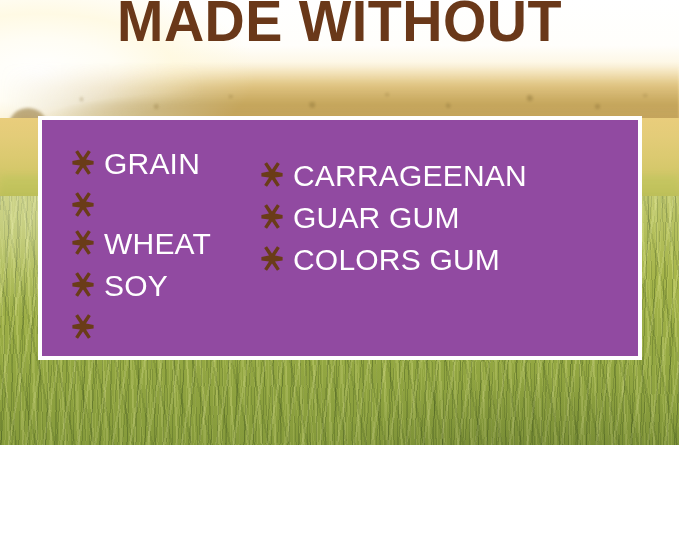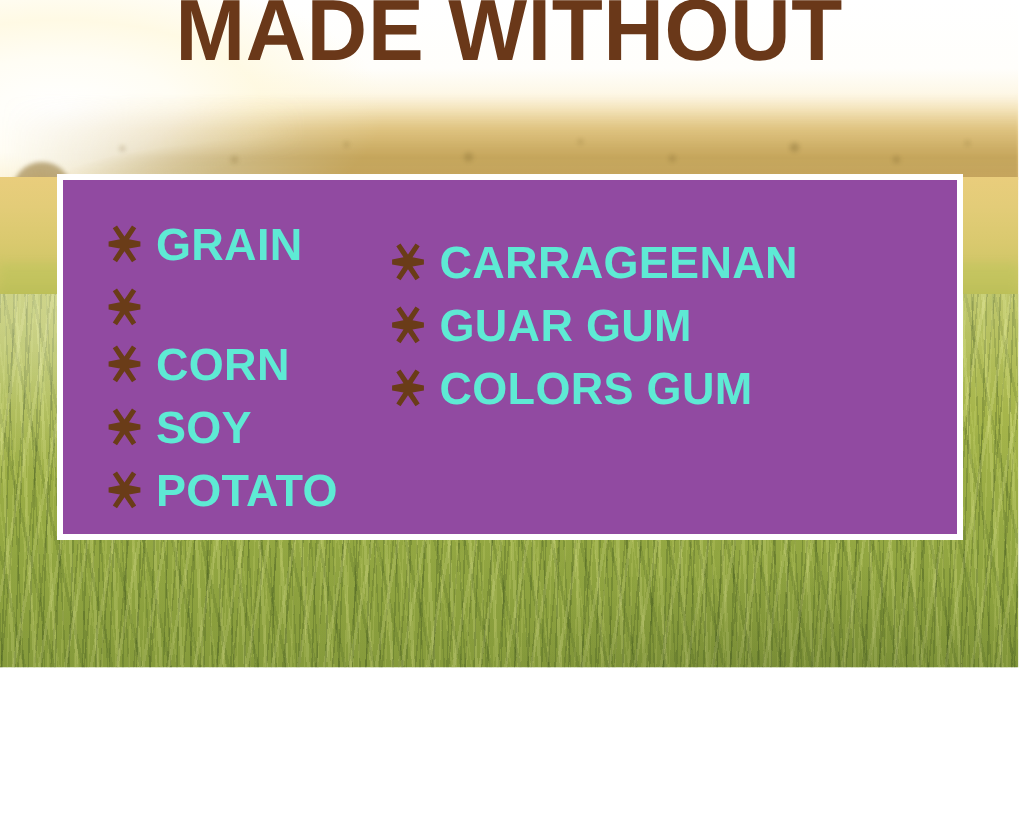--- a/index.html
+++ b/index.html
@@ -241,26 +241,26 @@
     flex: 0 0 auto;
     width: 24px;
     height: 27px;
     margin-right: 9px;
     position: relative;
     top: 1px;
   }
   .xmark svg { display: block; width: 24px; height: 27px; }
 
   .item-label {
-    color: #5eead4;
+    color: #ffffff;
     font-family: "Liberation Sans", sans-serif;
     font-size: 30px;
     line-height: 31px;
     letter-spacing: 0.2px;
-    font-weight: bold;
+    font-weight: normal;
     white-space: pre-line;
   }
   .item-label.two-line { line-height: 30px; }
 </style>
 </head>
 <body>
 
 <div id="poster">
 
   <div class="bg">
@@ -303,39 +303,38 @@
               </svg>
             </span>
           </div>
 
           <div class="item">
             <span class="xmark">
               <svg viewBox="0 0 24 27" xmlns="http://www.w3.org/2000/svg">
                 <path d="M4.2 3.1 L7.0 1.3 L12.0 8.6 L17.0 1.3 L19.8 3.1 L15.0 10.5 L22.6 12.0 L22.6 15.4 L15.0 16.6 L19.8 24.0 L17.0 25.8 L12.0 18.5 L7.0 25.8 L4.2 24.0 L9.0 16.6 L1.4 15.4 L1.4 12.0 L9.0 10.5 Z" fill="#6a3c18"></path>
               </svg>
             </span>
-            <span class="item-label">CORN</span>
+            <span class="item-label">WHEAT</span>
           </div>
 
           <div class="item">
             <span class="xmark">
               <svg viewBox="0 0 24 27" xmlns="http://www.w3.org/2000/svg">
                 <path d="M4.2 3.1 L7.0 1.3 L12.0 8.6 L17.0 1.3 L19.8 3.1 L15.0 10.5 L22.6 12.0 L22.6 15.4 L15.0 16.6 L19.8 24.0 L17.0 25.8 L12.0 18.5 L7.0 25.8 L4.2 24.0 L9.0 16.6 L1.4 15.4 L1.4 12.0 L9.0 10.5 Z" fill="#6a3c18"></path>
               </svg>
             </span>
             <span class="item-label">SOY</span>
           </div>
 
           <div class="item">
             <span class="xmark">
               <svg viewBox="0 0 24 27" xmlns="http://www.w3.org/2000/svg">
                 <path d="M4.2 3.1 L7.0 1.3 L12.0 8.6 L17.0 1.3 L19.8 3.1 L15.0 10.5 L22.6 12.0 L22.6 15.4 L15.0 16.6 L19.8 24.0 L17.0 25.8 L12.0 18.5 L7.0 25.8 L4.2 24.0 L9.0 16.6 L1.4 15.4 L1.4 12.0 L9.0 10.5 Z" fill="#6a3c18"></path>
               </svg>
             </span>
-            <span class="item-label">POTATO</span>
           </div>
 
         </div>
 
         <div class="col col-right">
 
           <div class="item">
             <span class="xmark">
               <svg viewBox="0 0 24 27" xmlns="http://www.w3.org/2000/svg">
                 <path d="M4.2 3.1 L7.0 1.3 L12.0 8.6 L17.0 1.3 L19.8 3.1 L15.0 10.5 L22.6 12.0 L22.6 15.4 L15.0 16.6 L19.8 24.0 L17.0 25.8 L12.0 18.5 L7.0 25.8 L4.2 24.0 L9.0 16.6 L1.4 15.4 L1.4 12.0 L9.0 10.5 Z" fill="#6a3c18"></path>

